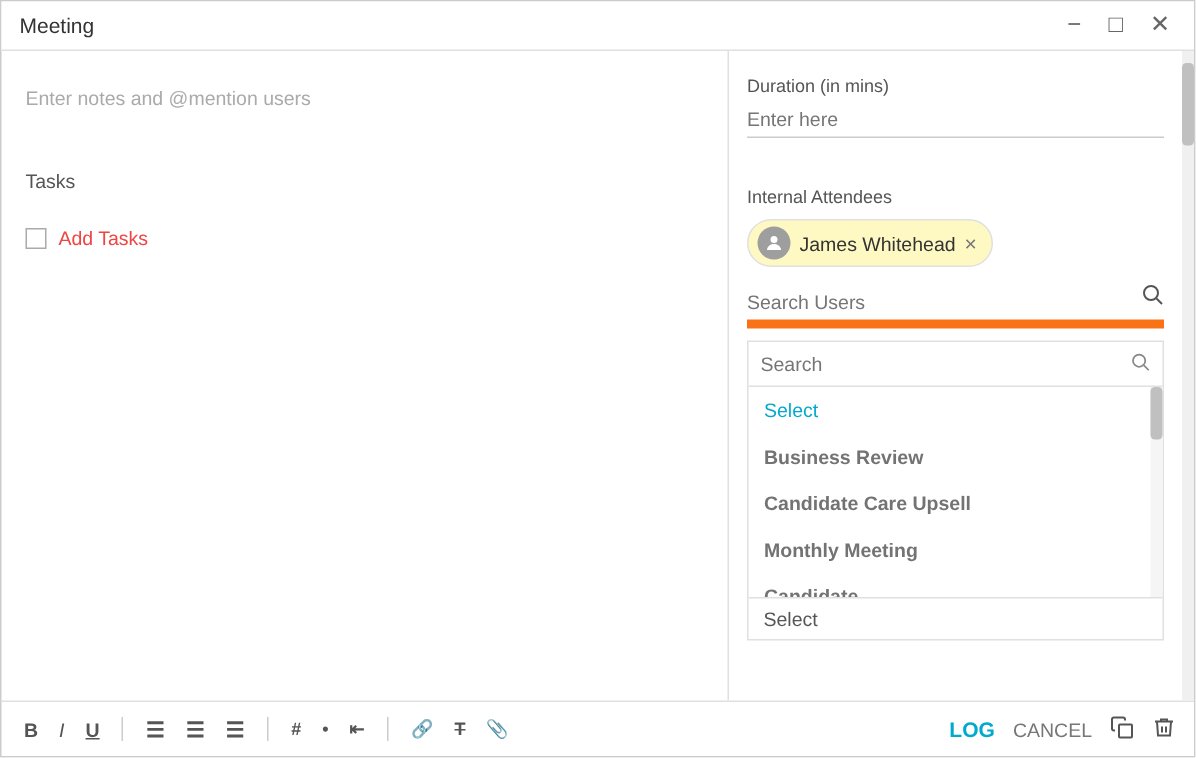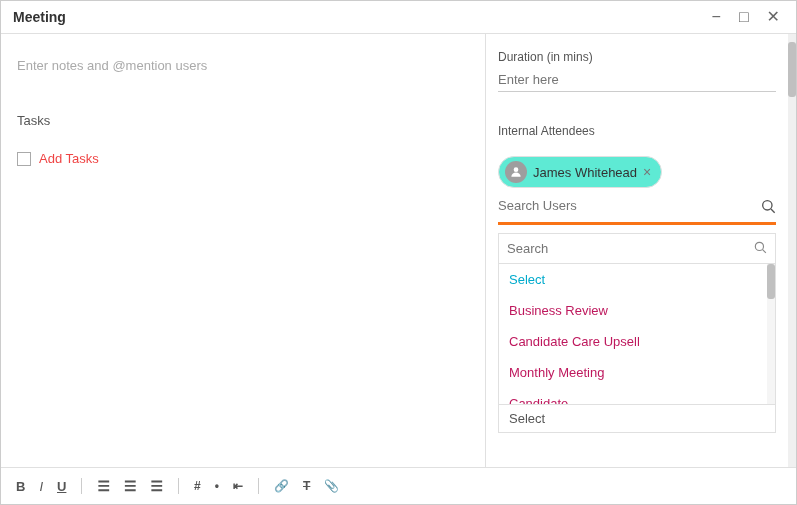--- a/index.html
+++ b/index.html
@@ -18,21 +18,21 @@
       display: flex;
       align-items: center;
       justify-content: space-between;
       padding: 6px 12px;
       border-bottom: 1px solid #e0e0e0;
       background: #fff;
     }
 
     .title-bar-title {
       font-size: 14px;
-      font-weight: 700;
+      font-weight: 400;
       color: #333;
     }
 
     .title-bar-actions {
       display: flex;
       gap: 10px;
       align-items: center;
     }
 
     .title-bar-btn {
@@ -121,28 +121,28 @@
       border-bottom: 1px solid #ccc;
       padding: 4px 0;
       font-size: 13px;
       color: #aaa;
       outline: none;
     }
 
     .internal-attendees-label {
       font-size: 12px;
       color: #555;
-      margin-bottom: 18px;
+      margin-bottom: 8px;
     }
 
     .attendee-chip {
       display: inline-flex;
       align-items: center;
       gap: 6px;
-      background: #5eead4;
+      background: #fef9c3;
       border: 1px solid #e0e0e0;
       border-radius: 16px;
       padding: 4px 10px 4px 6px;
       margin-bottom: 10px;
     }
 
     .attendee-avatar {
       width: 22px;
       height: 22px;
       border-radius: 50%;
@@ -161,22 +161,22 @@
 
     .attendee-remove {
       cursor: pointer;
       color: #777;
       font-size: 14px;
       line-height: 1;
     }
 
     .search-users-row {
       display: flex;
-      align-items: flex-start;
-      border-bottom: 3px solid #f97316;
+      align-items: flex-end;
+      border-bottom: 6px solid #f97316;
       margin-bottom: 8px;
       padding-bottom: 4px;
     }
 
     .search-users-input {
       flex: 1;
       border: none;
       outline: none;
       font-size: 13px;
       color: #aaa;
@@ -218,22 +218,23 @@
 
     .dropdown-list {
       max-height: 140px;
       overflow-y: auto;
       position: relative;
     }
 
     .dropdown-item {
       padding: 8px 10px;
       font-size: 13px;
-      color: #be185d;
-      cursor: pointer;
+      color: #737373;
+      cursor: pointer;
+      font-weight: bold;
     }
 
     .dropdown-item.selected {
       color: #00aacc;
       font-weight: 500;
     }
 
     .select-bottom {
       border-top: 1px solid #e0e0e0;
       padding: 6px 10px;
@@ -429,14 +430,33 @@
       <button class="toolbar-btn" style="font-size:14px;">☰</button>
       <div class="toolbar-divider"></div>
       <button class="toolbar-btn" style="font-size:12px;">#</button>
       <button class="toolbar-btn" style="font-size:12px;">•</button>
       <button class="toolbar-btn" style="font-size:12px;">⇤</button>
       <div class="toolbar-divider"></div>
       <button class="toolbar-btn" style="font-size:12px;">🔗</button>
       <button class="toolbar-btn" style="font-size:12px;text-decoration:line-through;">T</button>
       <button class="toolbar-btn" style="font-size:12px;">📎</button>
     </div>
+    <div class="footer-right">
+      <button class="log-btn">LOG</button>
+      <button class="cancel-btn">CANCEL</button>
+      <button class="footer-icon-btn">
+        <svg width="16" height="16" viewBox="0 0 24 24" fill="none" stroke="#555" stroke-width="2">
+            <rect x="9" y="9" width="13" height="13" rx="1"></rect>
+            <path d="M5 15H4a2 2 0 0 1-2-2V4a2 2 0 0 1 2-2h9a2 2 0 0 1 2 2v1"></path>
+          </svg>
+      </button>
+      <button class="footer-icon-btn">
+        <svg width="16" height="16" viewBox="0 0 24 24" fill="none" stroke="#555" stroke-width="2">
+            <polyline points="3 6 5 6 21 6"></polyline>
+            <path d="M19 6l-1 14H6L5 6"></path>
+            <path d="M10 11v6"></path>
+            <path d="M14 11v6"></path>
+            <path d="M9 6V4h6v2"></path>
+          </svg>
+      </button>
+    </div>
   </div>
 </div>
 
 </body></html>

